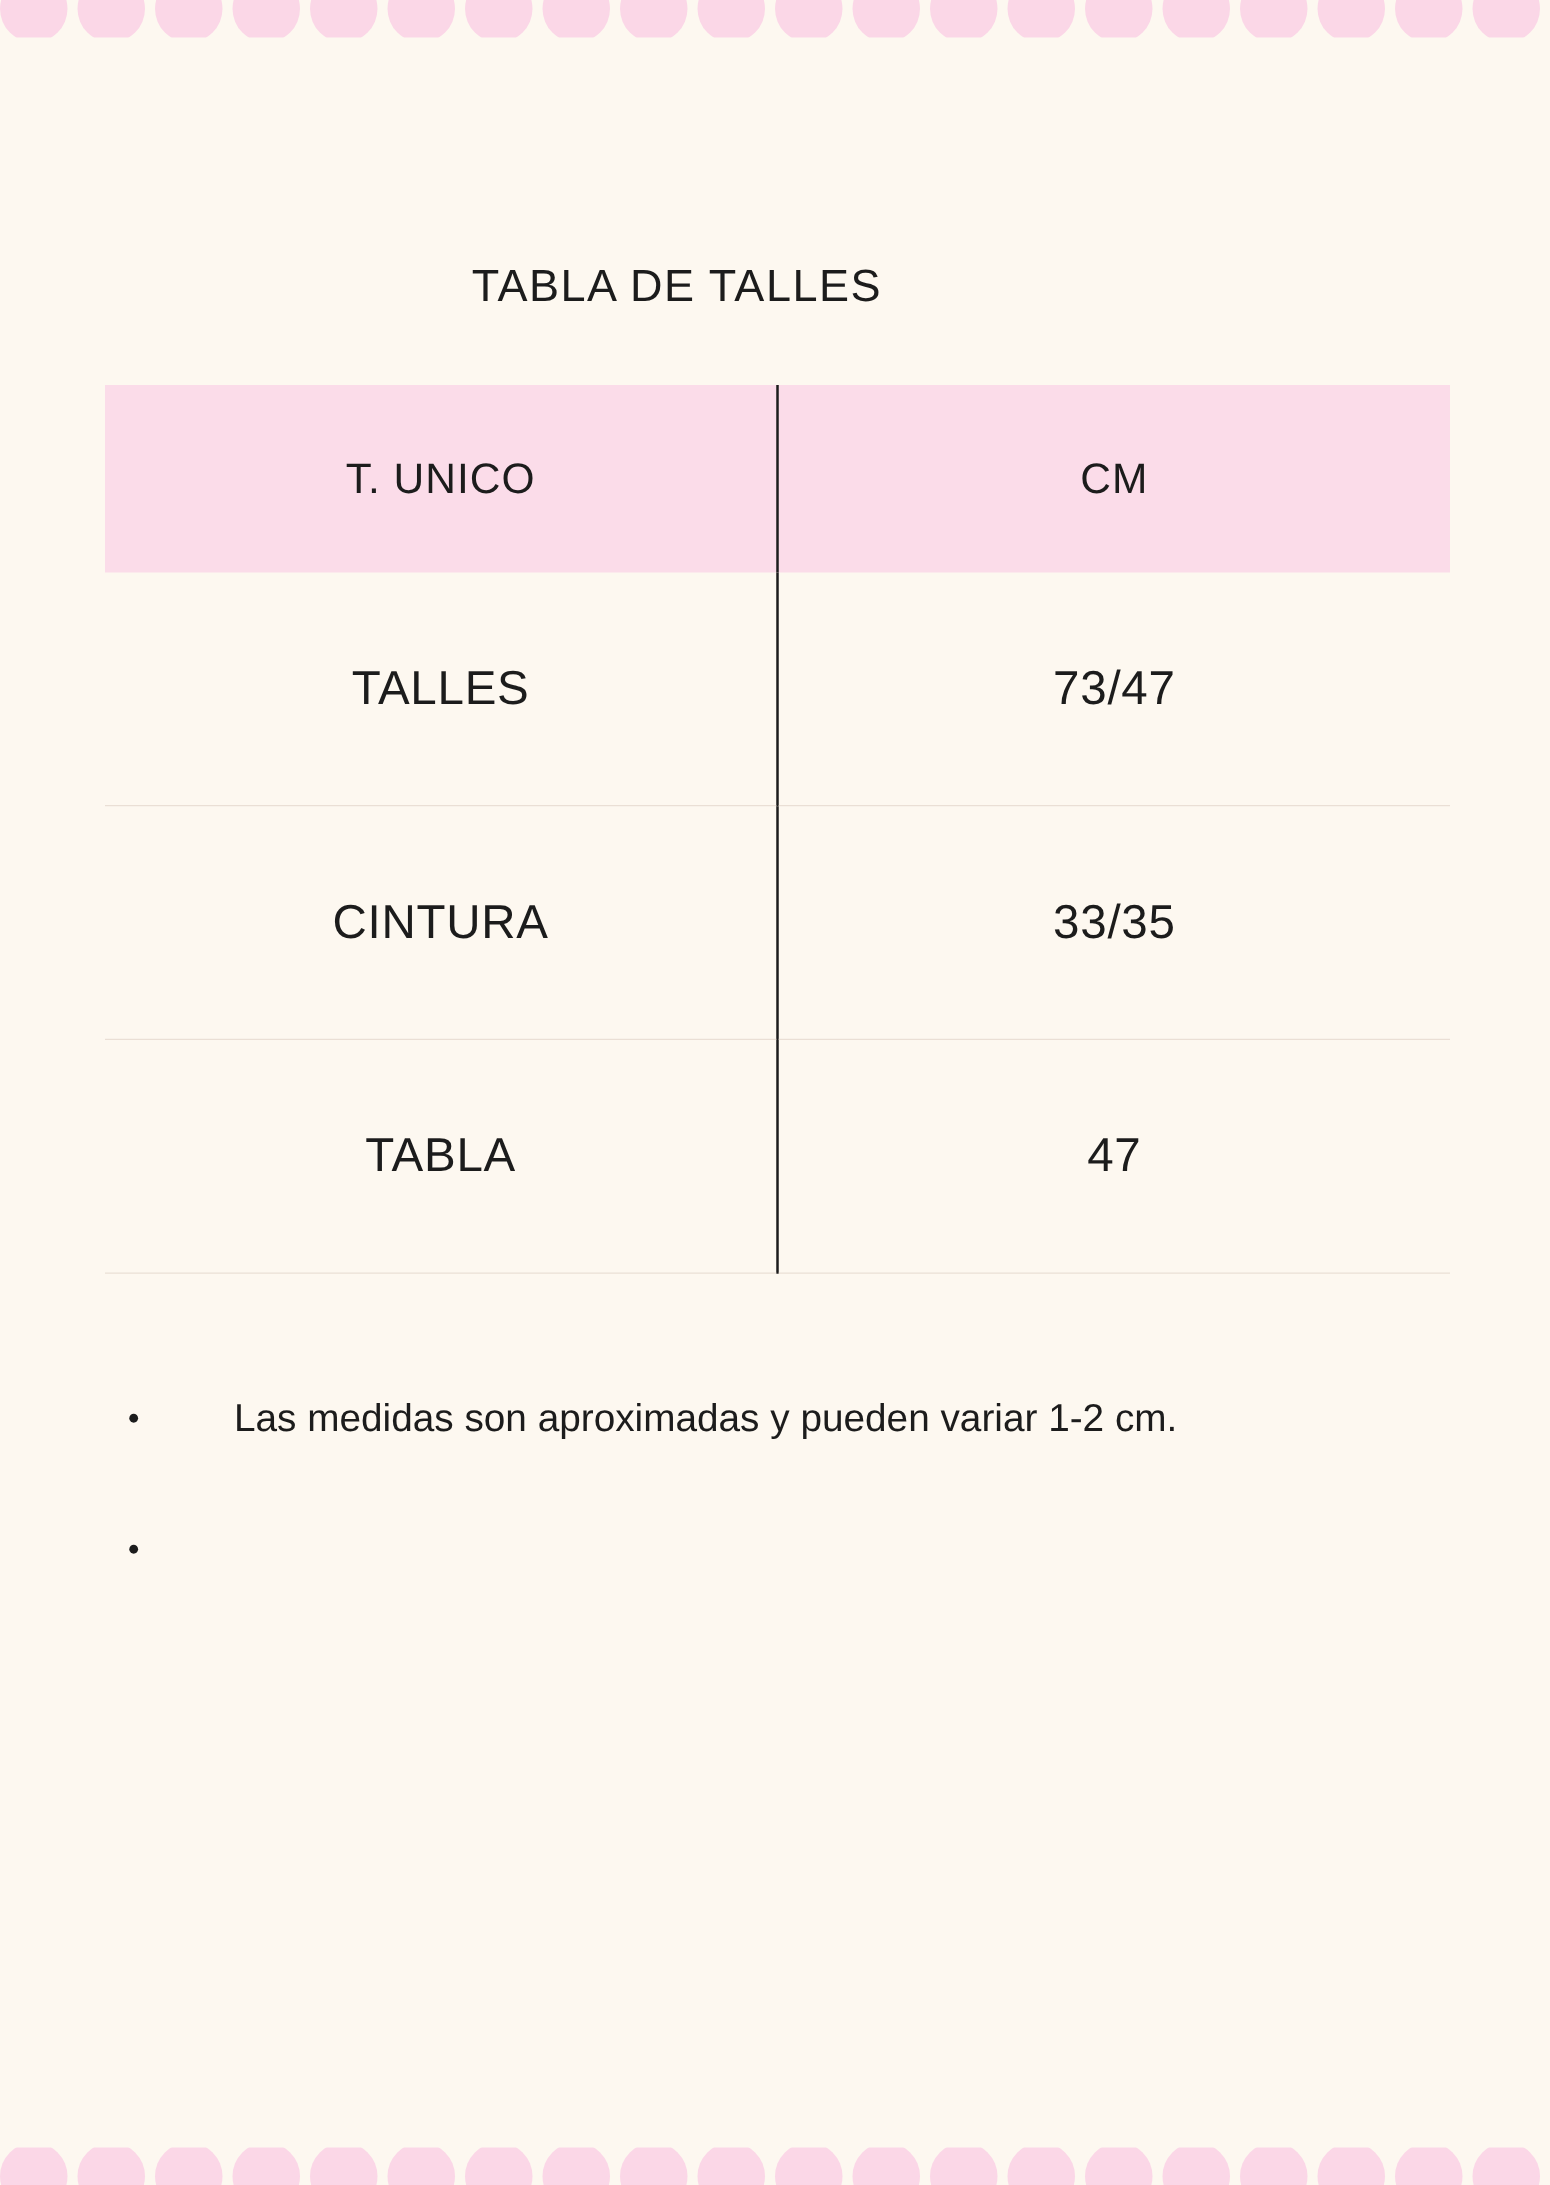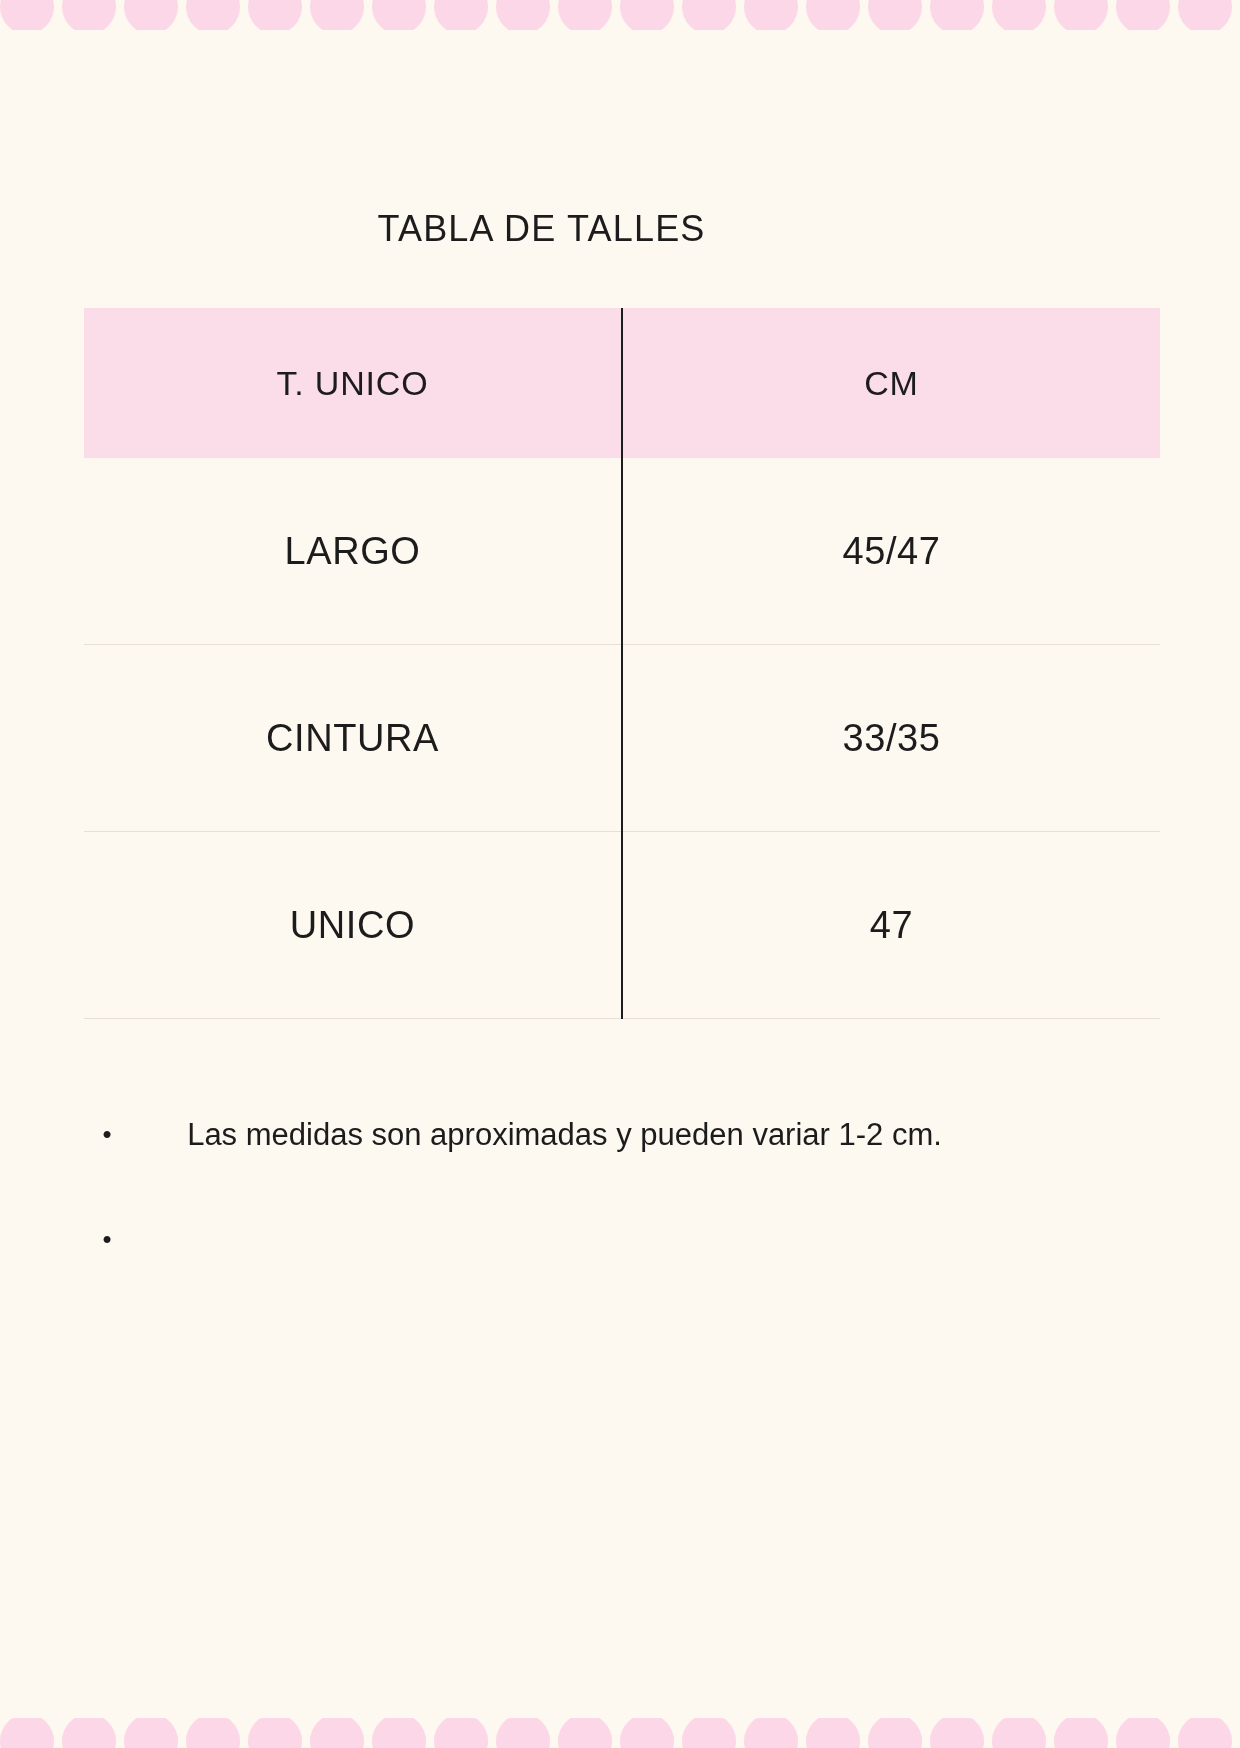--- a/index.html
+++ b/index.html
@@ -179,29 +179,29 @@
 
   <table class="size-table">
     <thead>
       <tr>
         <th class="col-left">T. UNICO</th>
         <th class="col-right">CM</th>
       </tr>
     </thead>
     <tbody>
       <tr>
-        <td class="col-left">LARGO</td>
-        <td class="col-right">45/47</td>
+        <td class="col-left">TALLES</td>
+        <td class="col-right">73/47</td>
       </tr>
       <tr>
         <td class="col-left">CINTURA</td>
         <td class="col-right">33/35</td>
       </tr>
       <tr>
-        <td class="col-left">UNICO</td>
+        <td class="col-left">TABLA</td>
         <td class="col-right">47</td>
       </tr>
     </tbody>
   </table>
 
   <ul class="notes">
     <li>
       <span class="bullet">•</span>
       <span class="note-text">Las medidas son aproximadas y pueden variar 1-2 cm.</span>
     </li>

